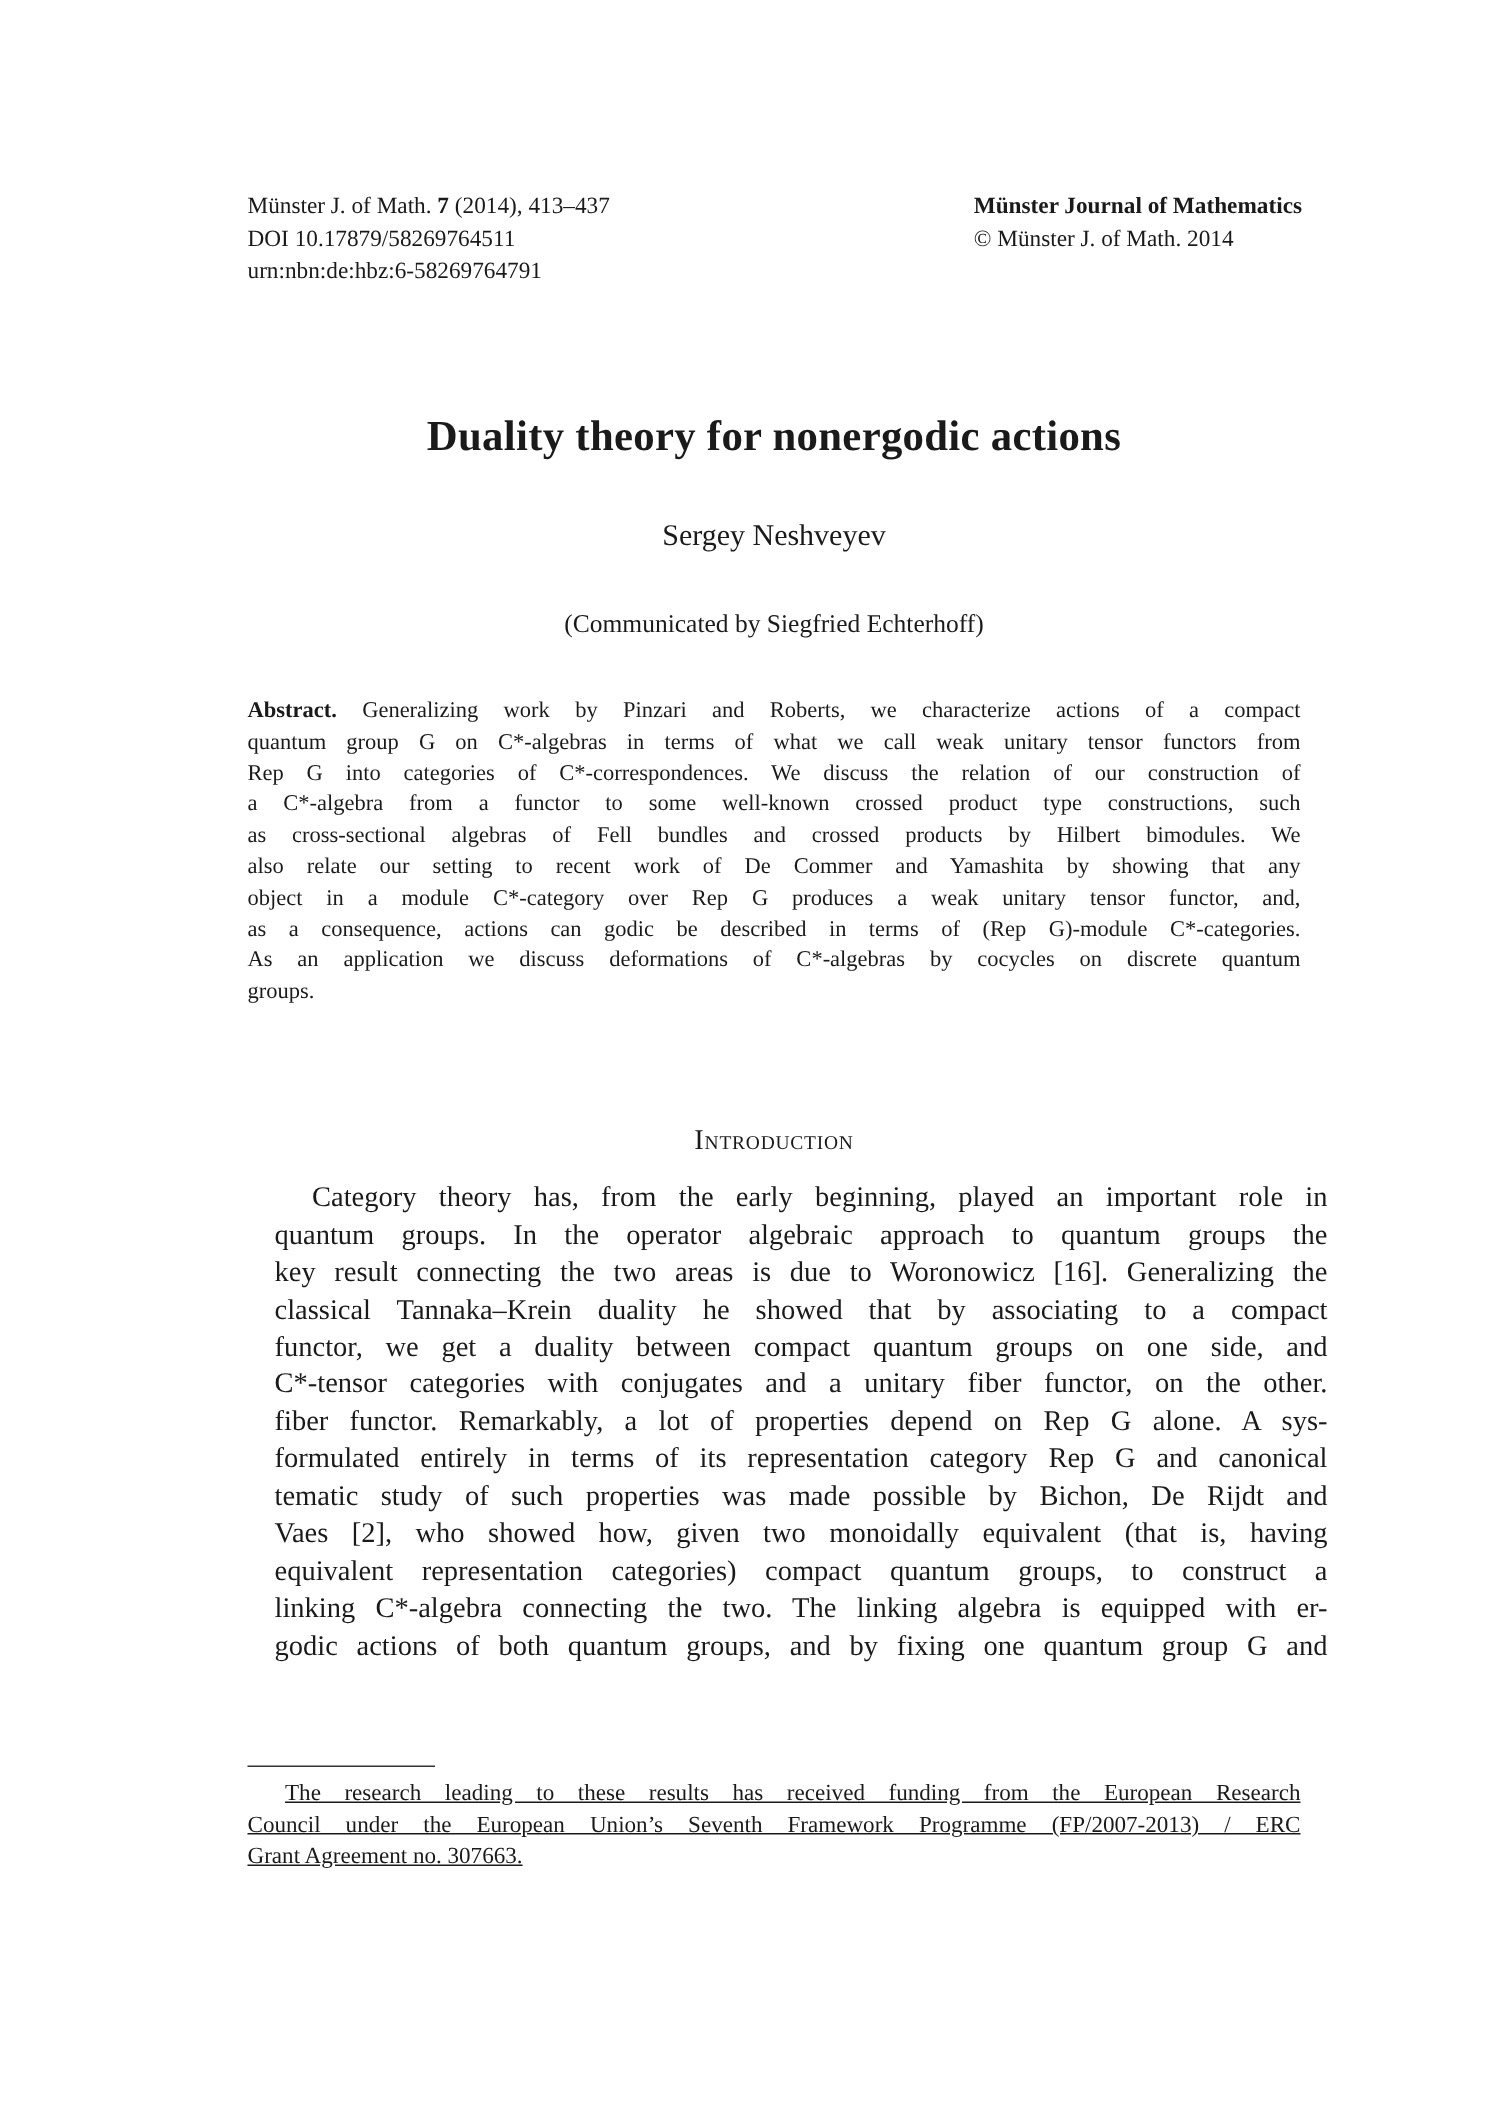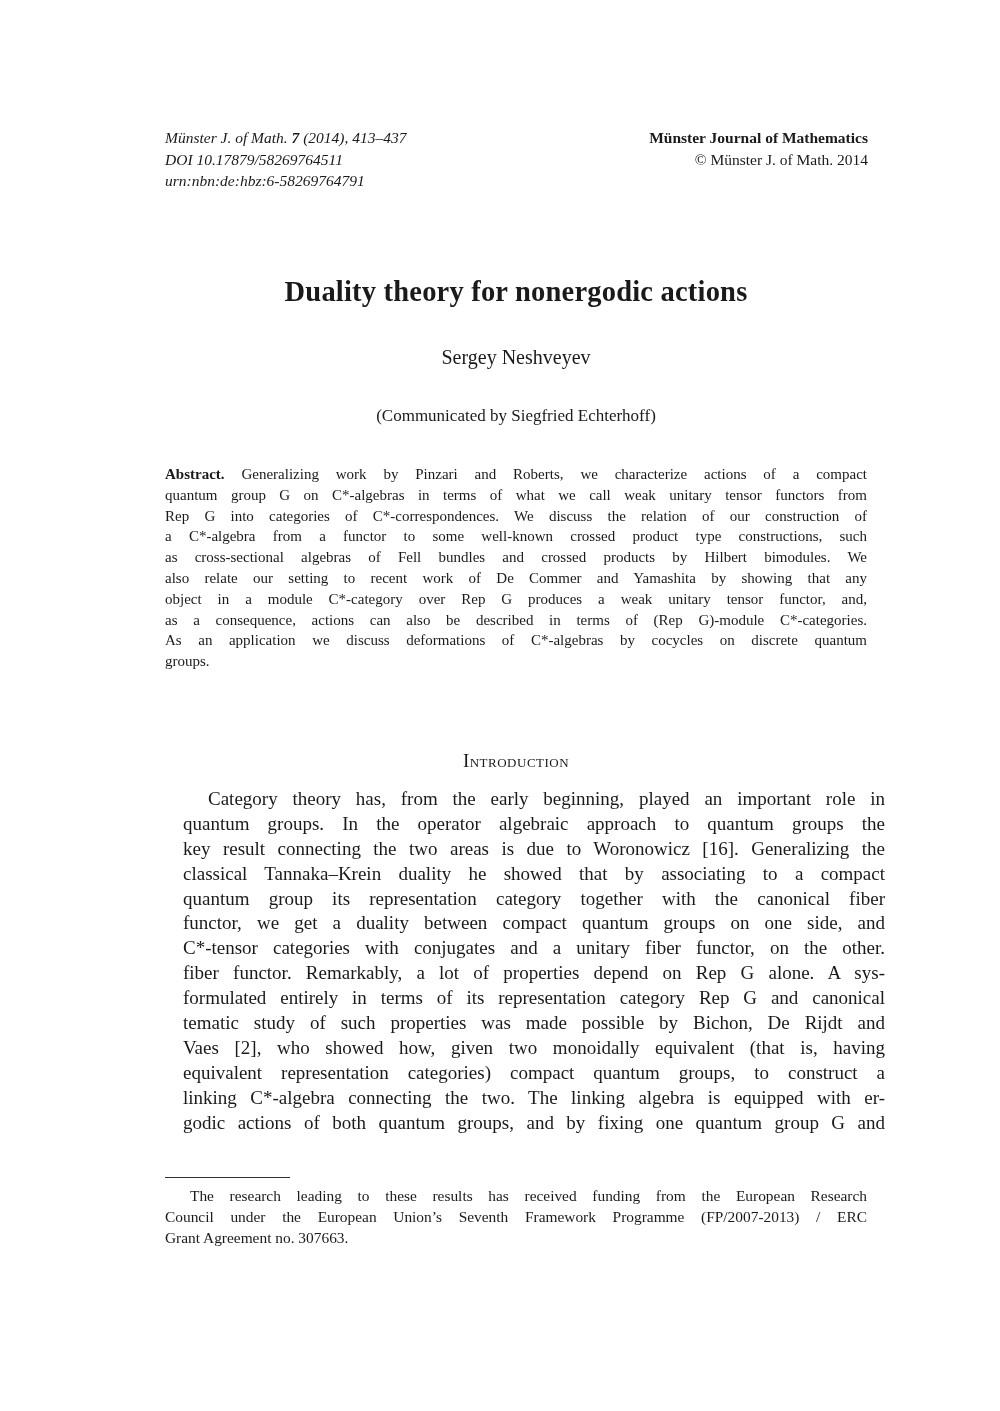--- a/index.html
+++ b/index.html
@@ -1,36 +1,36 @@
 <!DOCTYPE html>
 <html><head>
 <meta charset="utf-8">
 <style>
   html, body { margin: 0; padding: 0; background: #ffffff; }
   body {
     width: 1000px; height: 1411px; position: relative; overflow: hidden;
     font-family: "Liberation Serif", "DejaVu Serif", serif; color: #1a1a1a;
   }
   .abs { position: absolute; }
-  .hdr-left { left: 165px; top: 127px; font-size: 15.5px; line-height: 21.5px; font-style: italic; }
-  .hdr-right { right: 132px; top: 127px; font-size: 15.5px; line-height: 21.5px; text-align: right; }
+  .hdr-left { left: 165px; top: 127px; font-size: 15.5px; line-height: 21.5px; }
+  .hdr-right { right: 132px; top: 127px; font-size: 15.5px; line-height: 21.5px; text-align: left; }
   .bold { font-weight: bold; }
   .title { left: 0; width: 1032px; top: 276px; text-align: center; font-size: 28.5px; font-weight: bold; letter-spacing: 0.2px; }
   .author { left: 0; width: 1032px; top: 346px; text-align: center; font-size: 20px; }
   .comm { left: 0; width: 1032px; top: 406px; text-align: center; font-size: 17px; }
   .abstract { left: 165px; width: 702px; top: 464px; font-size: 15px; }
   .intro-head { left: 0; width: 1032px; top: 750px; text-align: center; font-size: 19px; font-variant: small-caps; letter-spacing: 0.5px; }
   .intro { left: 183px; width: 702px; top: 787px; font-size: 19px; }
   .line { display: block; text-align: justify; text-align-last: justify; white-space: nowrap; height: 20.8px; line-height: 20.8px; }
   .intro .line { height: 24.9px; line-height: 24.9px; }
   .line.last { text-align-last: left; }
   .line.indent { padding-left: 25px; }
   .fn-rule { left: 165px; top: 1177px; width: 125px; height: 0; border-top: 1px solid #333; }
   .footnote { left: 165px; width: 702px; top: 1185px; font-size: 15.4px; }
-  .footnote .line { height: 21px; line-height: 21px; }
+  .footnote .line { height: 21px; line-height: 21px; text-decoration: underline; }
 </style>
 </head>
 <body>
 
 <div class="abs hdr-left">
   <div><span>Münster J. of Math. </span><span class="bold">7</span><span> (2014), 413–437</span></div>
   <div>DOI 10.17879/58269764511</div>
   <div>urn:nbn:de:hbz:6-58269764791</div>
 </div>
 <div class="abs hdr-right">
@@ -43,32 +43,31 @@
 <div class="abs comm">(Communicated by Siegfried Echterhoff)</div>
 
 <div class="abs abstract">
   <span class="line"><span class="bold">Abstract.</span><span> Generalizing work by Pinzari and Roberts, we characterize actions of a compact</span></span>
   <span class="line">quantum group G on C*-algebras in terms of what we call weak unitary tensor functors from</span>
   <span class="line">Rep G into categories of C*-correspondences. We discuss the relation of our construction of</span>
   <span class="line">a C*-algebra from a functor to some well-known crossed product type constructions, such</span>
   <span class="line">as cross-sectional algebras of Fell bundles and crossed products by Hilbert bimodules. We</span>
   <span class="line">also relate our setting to recent work of De Commer and Yamashita by showing that any</span>
   <span class="line">object in a module C*-category over Rep G produces a weak unitary tensor functor, and,</span>
-  <span class="line">as a consequence, actions can also be described in terms of (Rep G)-module C*-categories.</span>
+  <span class="line">as a consequence, actions can godic be described in terms of (Rep G)-module C*-categories.</span>
   <span class="line">As an application we discuss deformations of C*-algebras by cocycles on discrete quantum</span>
   <span class="line last">groups.</span>
 </div>
 
 <div class="abs intro-head">Introduction</div>
 <div class="abs intro">
   <span class="line indent">Category theory has, from the early beginning, played an important role in</span>
   <span class="line">quantum groups. In the operator algebraic approach to quantum groups the</span>
   <span class="line">key result connecting the two areas is due to Woronowicz [16]. Generalizing the</span>
   <span class="line">classical Tannaka–Krein duality he showed that by associating to a compact</span>
-  <span class="line">quantum group its representation category together with the canonical fiber</span>
   <span class="line">functor, we get a duality between compact quantum groups on one side, and</span>
   <span class="line">C*-tensor categories with conjugates and a unitary fiber functor, on the other.</span>
   <span class="line">fiber functor. Remarkably, a lot of properties depend on Rep G alone. A sys-</span>
   <span class="line">formulated entirely in terms of its representation category Rep G and canonical</span>
   <span class="line">tematic study of such properties was made possible by Bichon, De Rijdt and</span>
   <span class="line">Vaes [2], who showed how, given two monoidally equivalent (that is, having</span>
   <span class="line">equivalent representation categories) compact quantum groups, to construct a</span>
   <span class="line">linking C*-algebra connecting the two. The linking algebra is equipped with er-</span>
   <span class="line">godic actions of both quantum groups, and by fixing one quantum group G and</span>
 </div>

